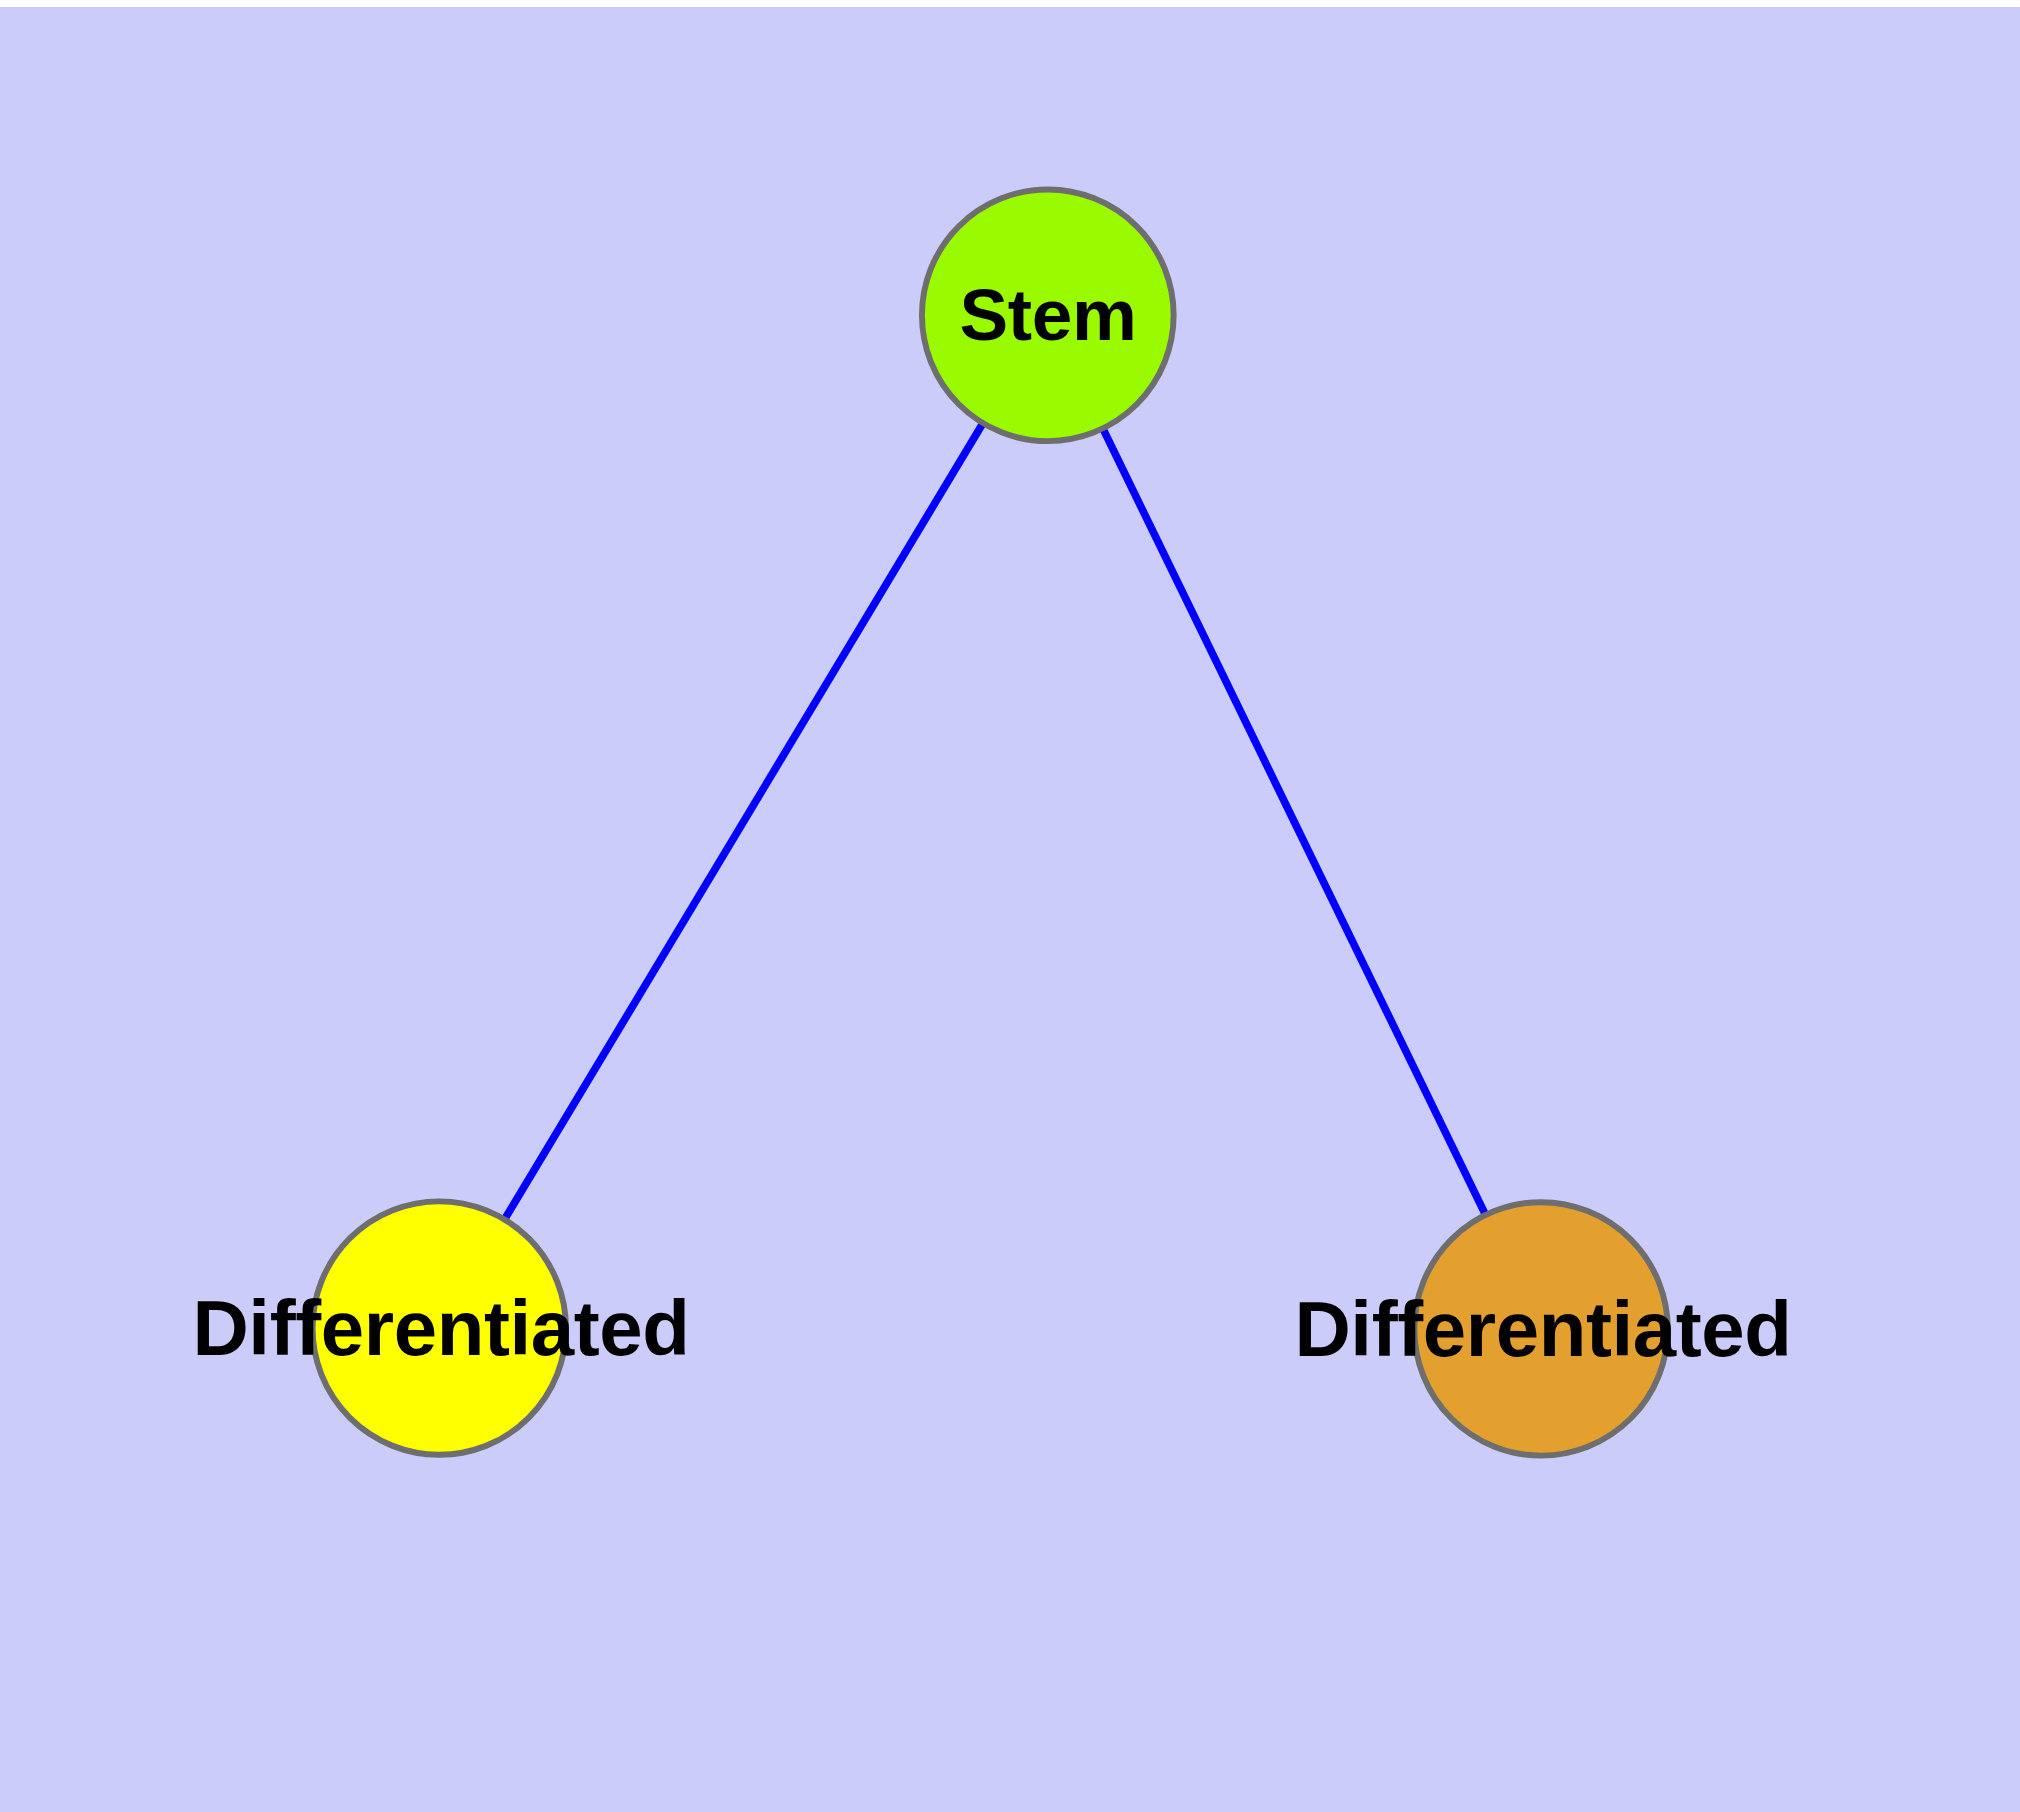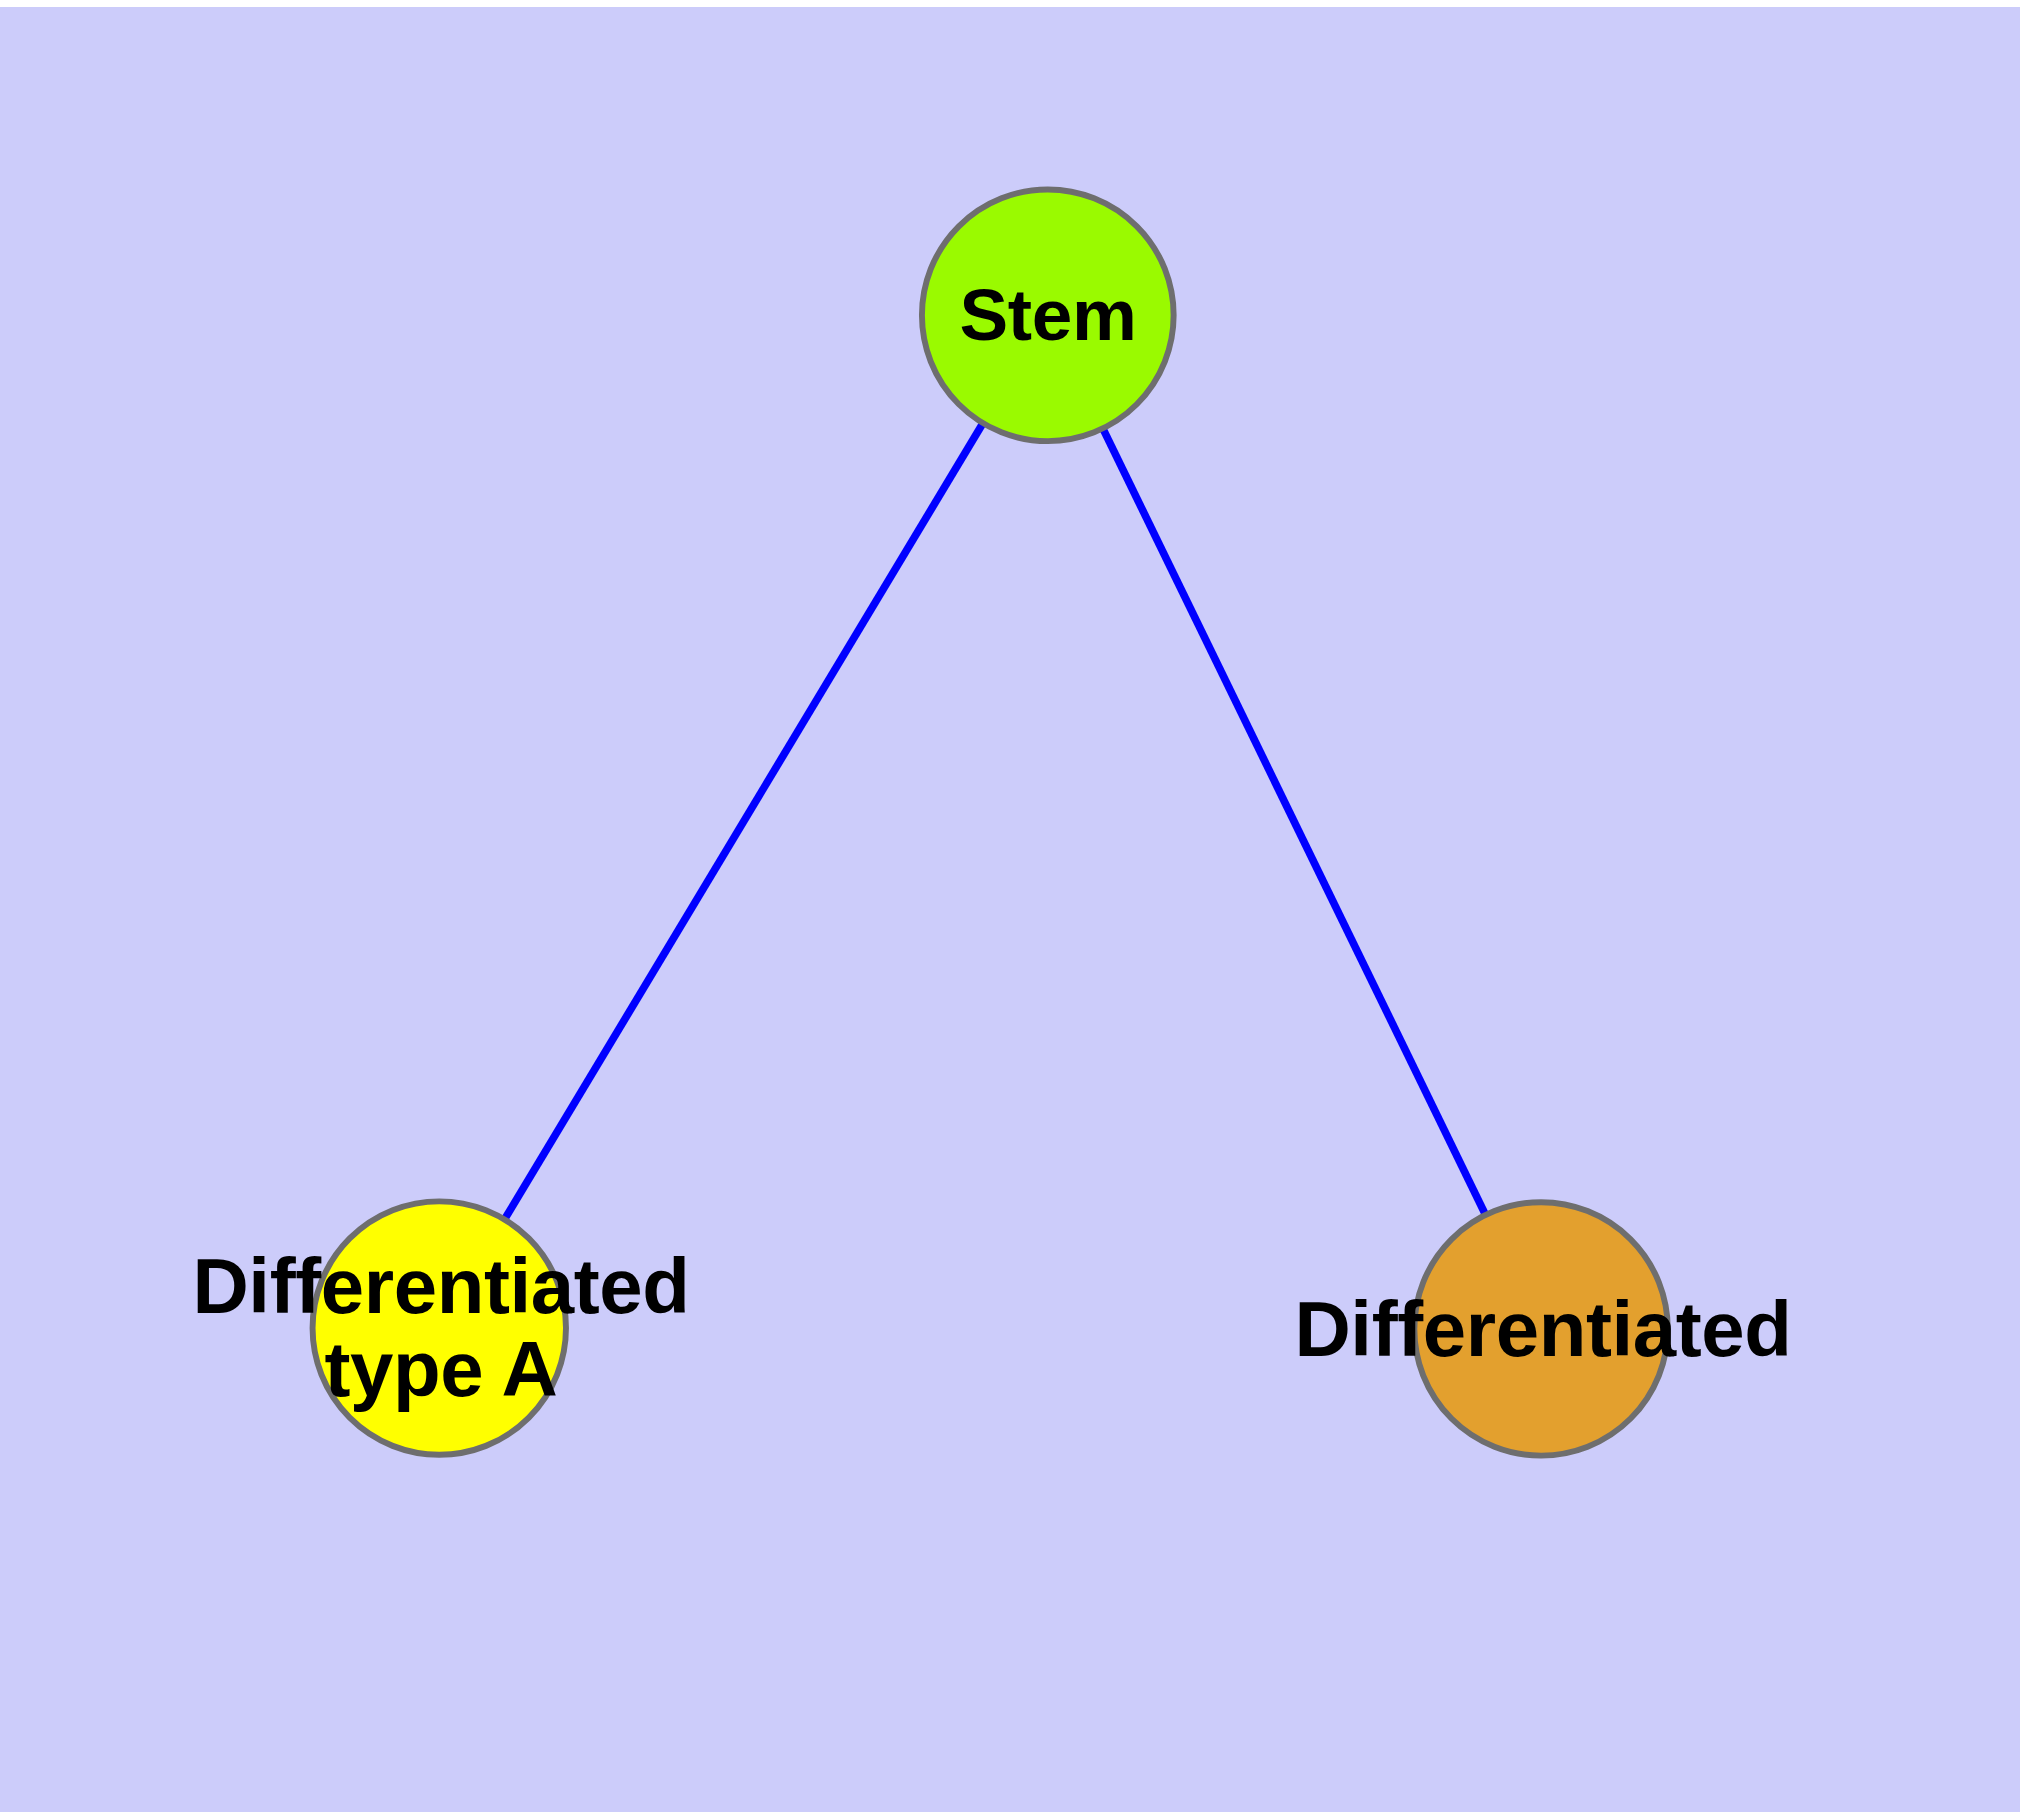--- a/index.html
+++ b/index.html
@@ -82,21 +82,20 @@
       <circle id="node-diff-type-b" cx="1818" cy="1568" r="149.5" fill="#e3a02e" stroke="#6e6e6e" stroke-width="7"></circle>
     </g>
   </svg>
 
   <div id="label-stem" class="node-label">
     <span class="label-line">Stem</span>
   </div>
 
   <div id="label-type-a" class="node-label">
     <span class="label-line">Differentiated</span>
-    <span class="label-line">type A</span>
   </div>
 
   <div id="label-type-b" class="node-label">
     <span class="label-line">Differentiated</span>
   </div>
 
 </div>
 
 
 </body></html>

